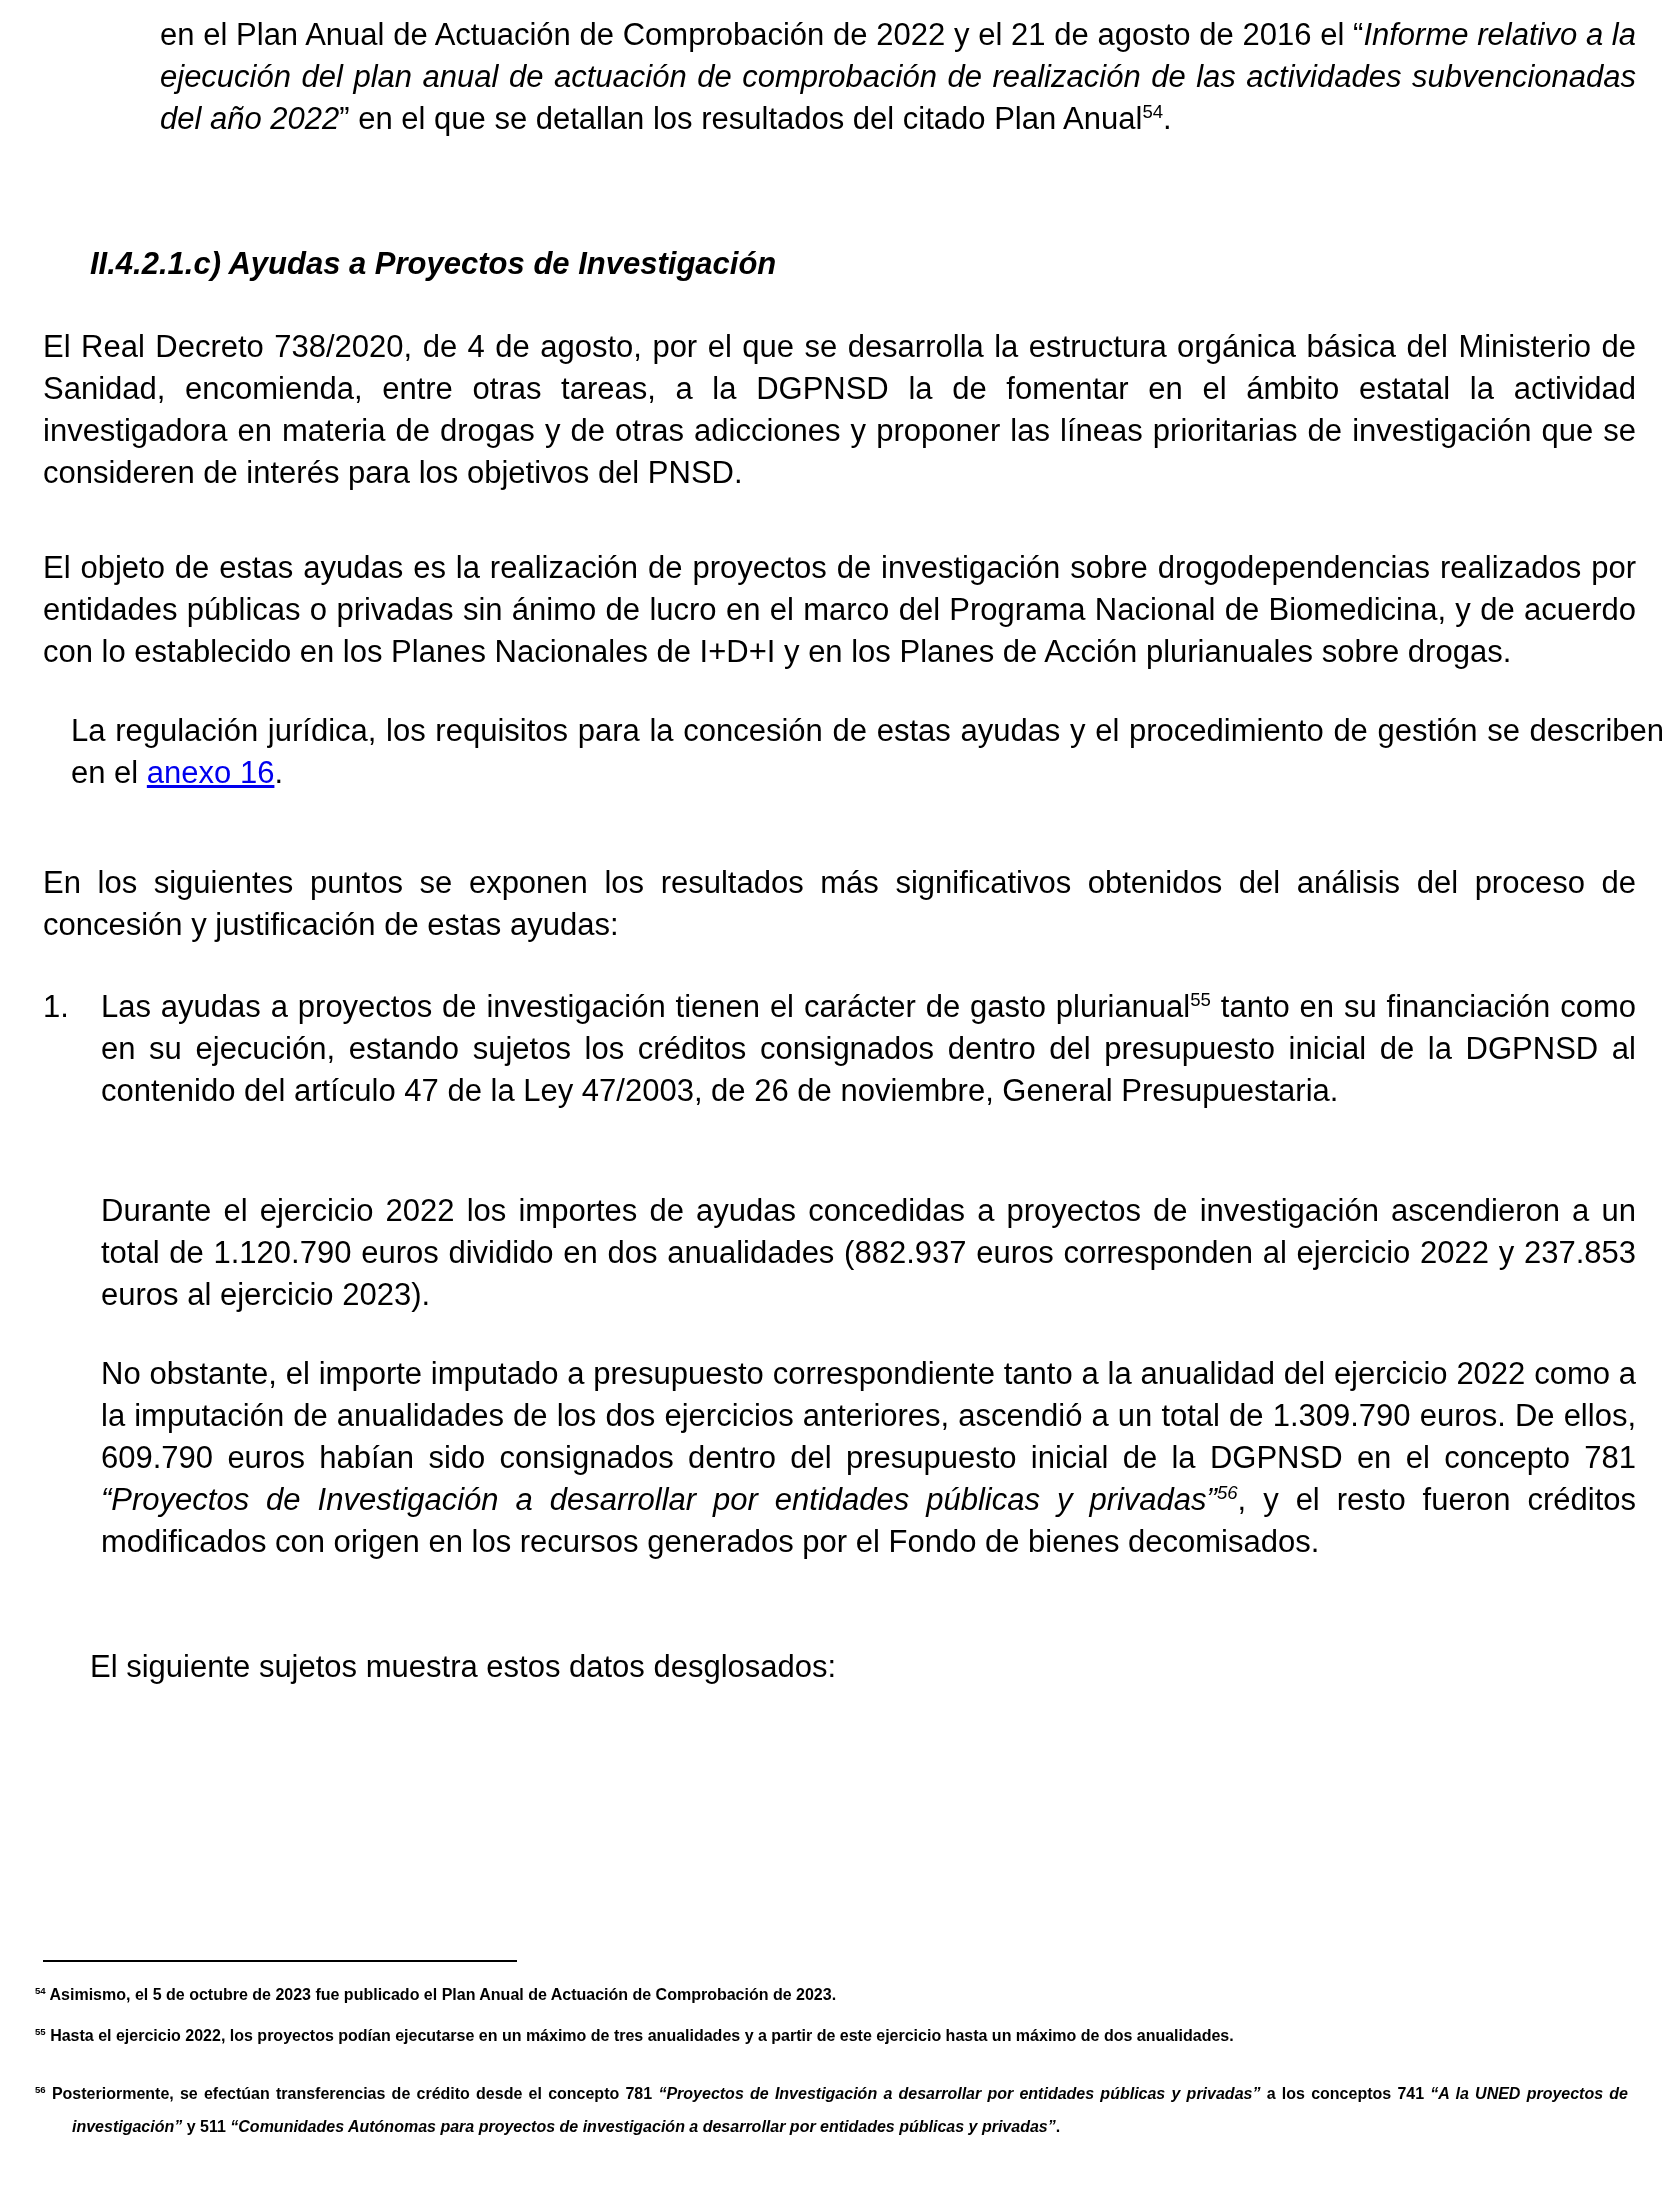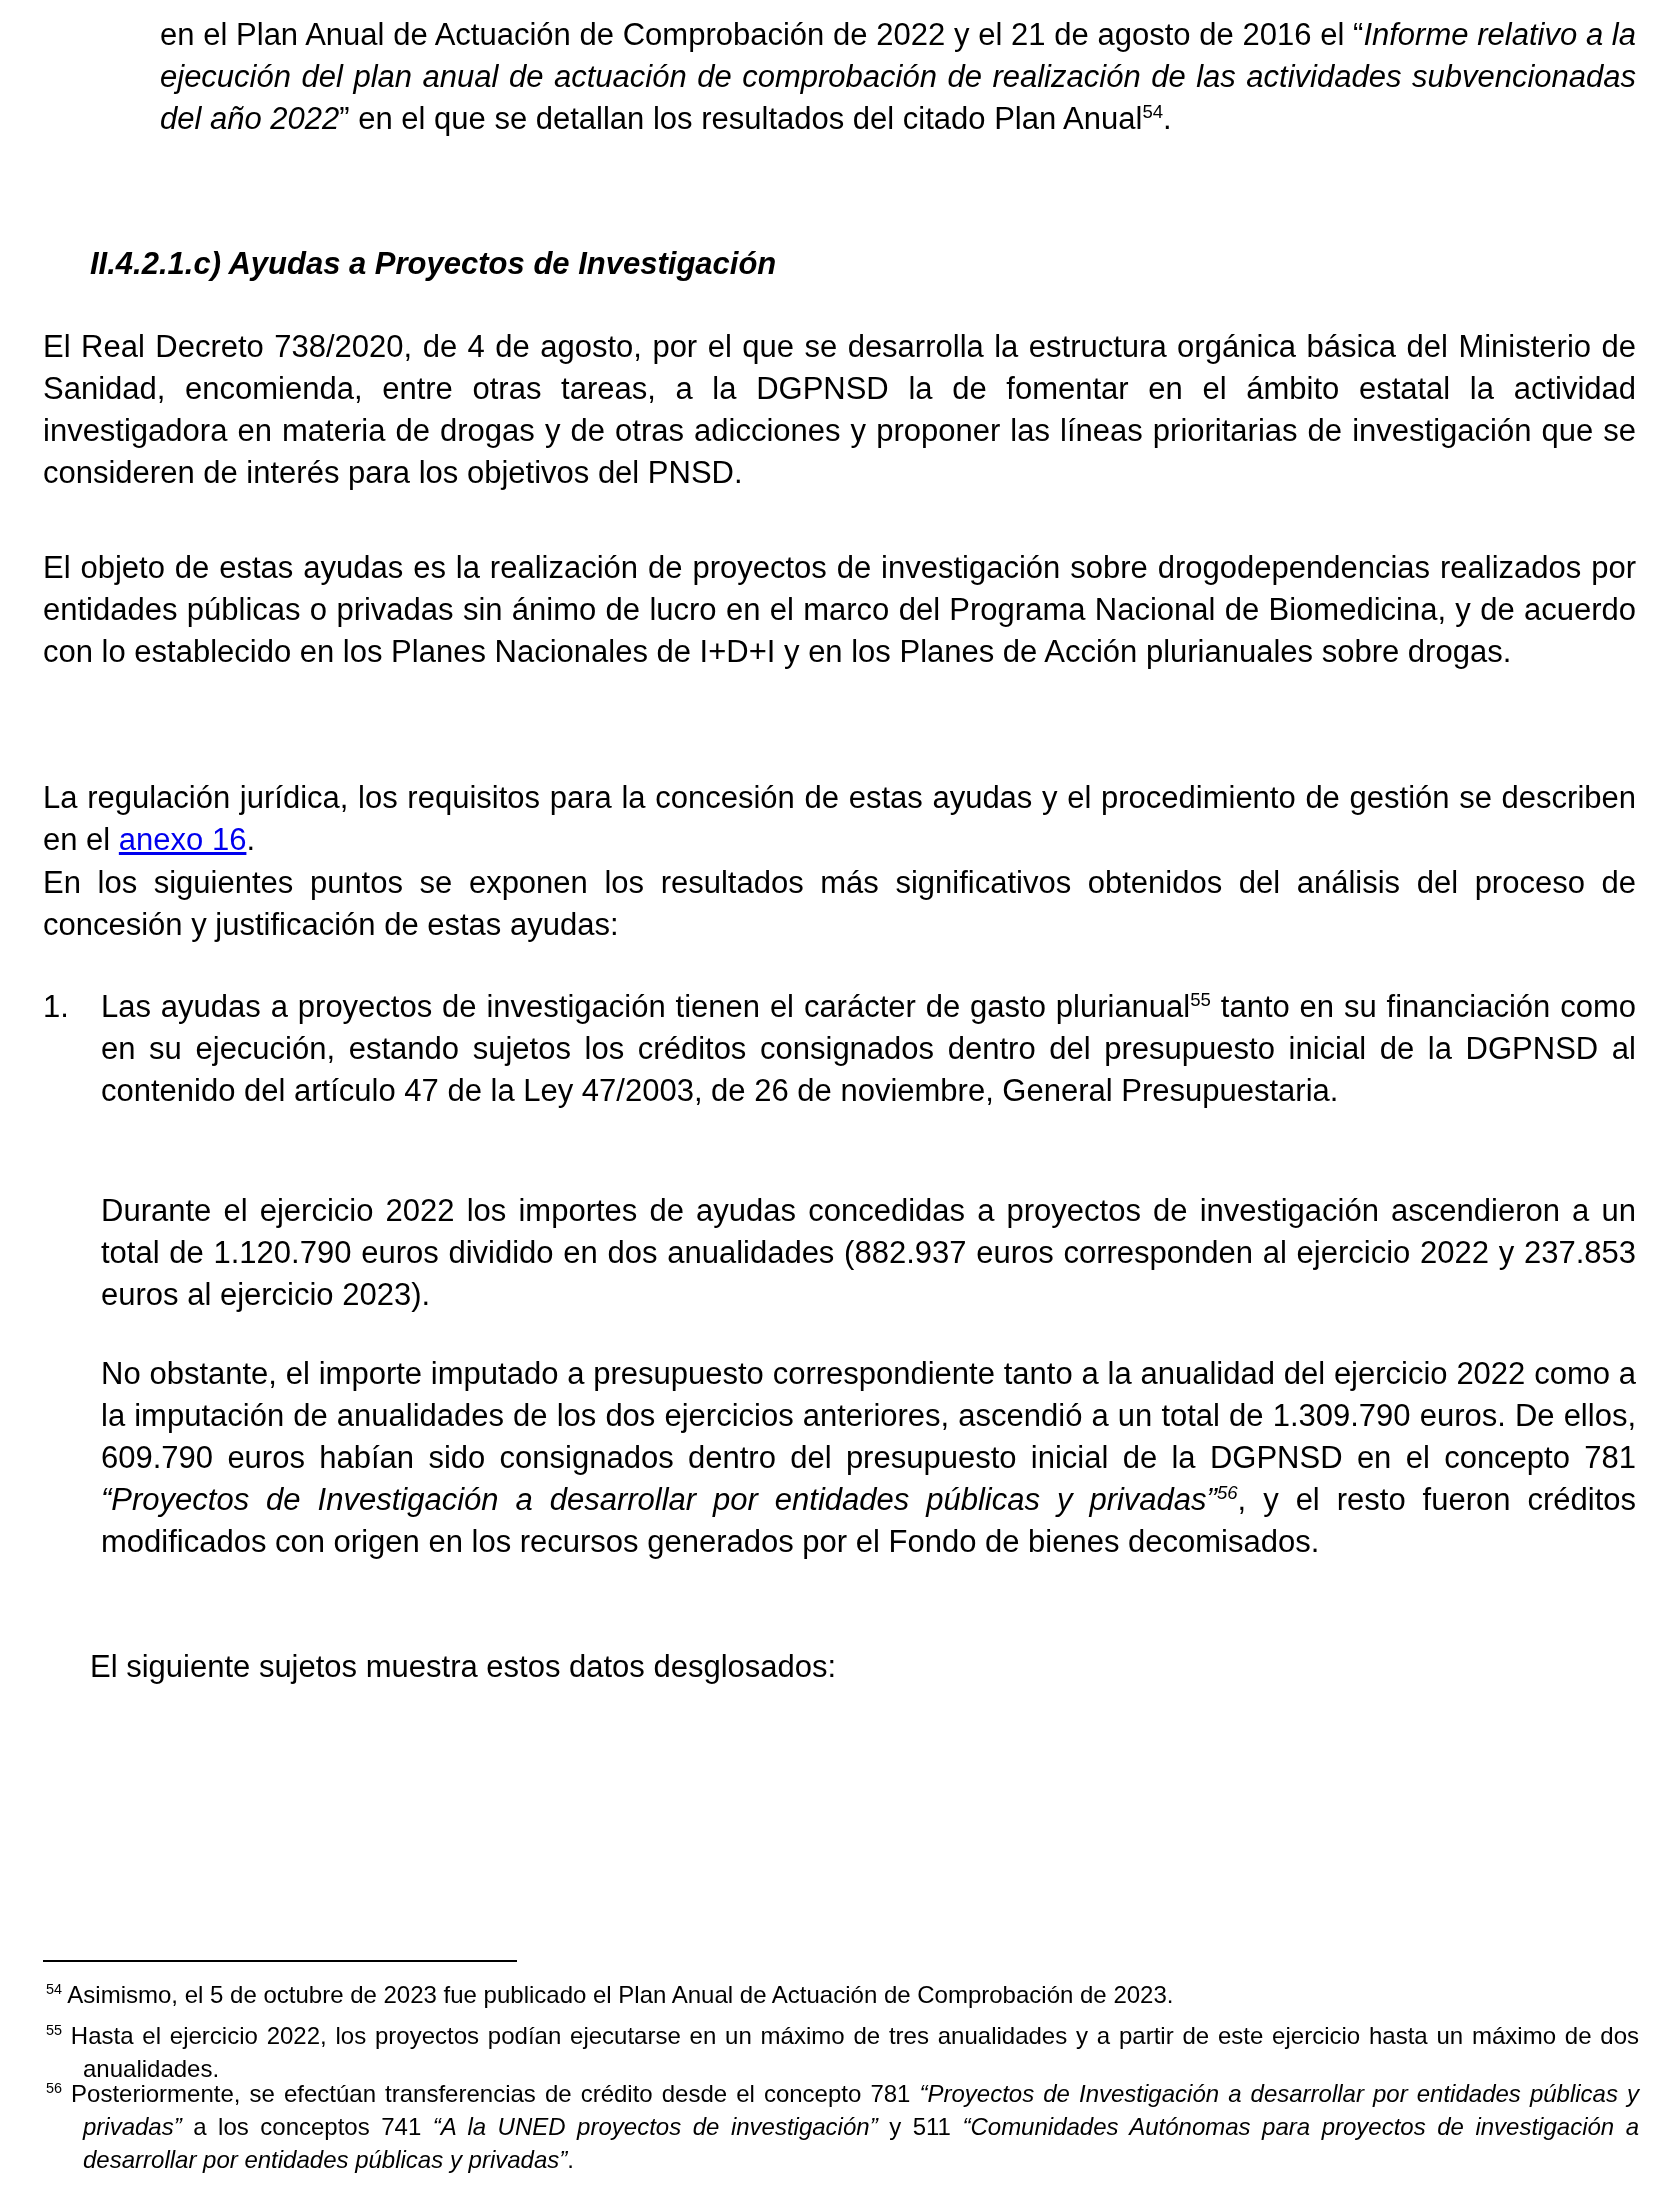--- a/index.html
+++ b/index.html
@@ -12,38 +12,38 @@
     text-align: justify; margin: 0;
   }
   .full { left: 43px; width: 1593px; }
   .ind { left: 101px; width: 1535px; }
   .p.last-left { text-align-last: left; }
   .heading { position: absolute; left: 90px; font-size: 31px; font-style: italic; line-height: 42px; font-weight: bold; }
   sup { font-size: 60%; line-height: 0; vertical-align: super; }
   a.link { color: #0000ee; text-decoration: underline; }
   .list-num { position: absolute; left: 43px; font-size: 31px; line-height: 42px; }
   .sep { position: absolute; left: 43px; top: 1960px; width: 474px; height: 2.4px; background: #000; }
-  .fn { position: absolute; left: 46px; width: 1593px; font-size: 24px; line-height: 33px; text-align: justify; }
+  .fn { position: absolute; left: 35px; width: 1593px; font-size: 16px; line-height: 33px; text-align: justify; font-weight: bold; }
   i { font-style: italic; }
 </style>
 </head>
 <body>
 
 <p class="p ind last-left" style="top:14.2px; left:160px; width:1476px;">
   <span>en el Plan Anual de Actuación de Comprobación de 2022 y el 21 de agosto de 2016 el</span>
   <span>“</span><i>Informe relativo a la ejecución del plan anual de actuación de comprobación de realización de las actividades subvencionadas del año 2022</i><span>”</span><span> en el que se detallan los resultados del citado Plan Anual</span><sup>54</sup><span>.</span>
 </p>
 
 <div class="heading" style="top:243px;">II.4.2.1.c) Ayudas a Proyectos de Investigación</div>
 
 <p class="p full last-left" style="top:326px;">El Real Decreto 738/2020, de 4 de agosto, por el que se desarrolla la estructura orgánica básica del Ministerio de Sanidad, encomienda, entre otras tareas, a la DGPNSD la de fomentar en el ámbito estatal la actividad investigadora en materia de drogas y de otras adicciones y proponer las líneas prioritarias de investigación que se consideren de interés para los objetivos del PNSD.</p>
 
 <p class="p full last-left" style="top:547px;">El objeto de estas ayudas es la realización de proyectos de investigación sobre drogodependencias realizados por entidades públicas o privadas sin ánimo de lucro en el marco del Programa Nacional de Biomedicina, y de acuerdo con lo establecido en los Planes Nacionales de I+D+I y en los Planes de Acción plurianuales sobre drogas.</p>
 
-<p class="p full last-left" style="top:777px;">
+<p class="p full last-left" style="top:710px;margin-left:28px;">
   <span>La regulación jurídica, los requisitos para la concesión de estas ayudas y el procedimiento de gestión se describen en el </span><a class="link" href="#">anexo 16</a><span>.</span>
 </p>
 
 <p class="p full last-left" style="top:862px;">En los siguientes puntos se exponen los resultados más significativos obtenidos del análisis del proceso de concesión y justificación de estas ayudas:</p>
 
 <div class="list-num" style="top:986px;">1.</div>
 
 <p class="p last-left" style="top:986px; left:101px; width:1535px;">
   <span>Las ayudas a proyectos de investigación tienen el carácter de gasto plurianual</span><sup>55</sup><span> tanto en su financiación como en su ejecución, estando sujetos los créditos consignados dentro del presupuesto inicial de la DGPNSD al contenido del artículo 47 de la Ley 47/2003, de 26 de noviembre, General Presupuestaria.</span>
 </p>

